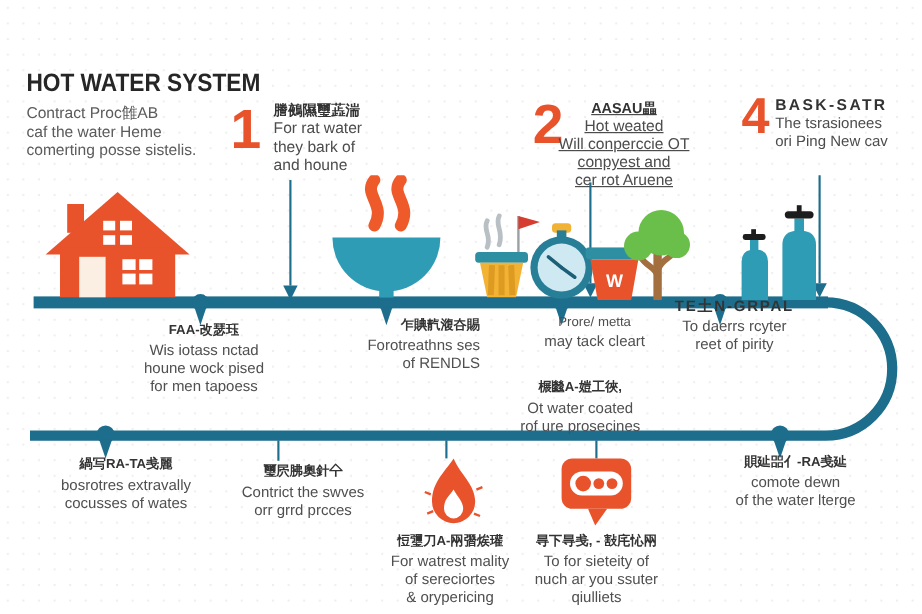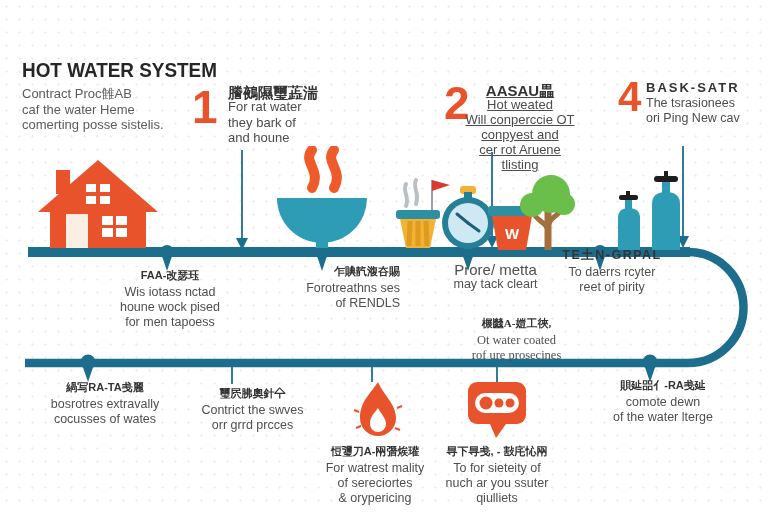--- a/index.html
+++ b/index.html
@@ -16,21 +16,21 @@
     font-size:25px;font-weight:bold;letter-spacing:3px;color:#2a2a2a;
     border-bottom:2px solid #3a3a3a;padding:0 6px 7px 6px;white-space:nowrap;
   }
   .hws-h{
     position:absolute;left:22px;top:58px;font-size:21px;font-weight:800;
     color:#262626;transform:scaleX(.9);transform-origin:left;white-space:nowrap;
   }
   .hws-p{position:absolute;left:22px;top:86px;font-size:13px;line-height:15.5px;color:#5b5b5b;width:200px;}
   .num{position:absolute;font-weight:700;font-size:46px;line-height:1;color:#e8532c;}
   .steptxt{position:absolute;font-size:13px;line-height:15.5px;color:#4c4c4c;}
-  .cjkline{font-size:15px;font-weight:bold;color:#333;line-height:13px;}
+  .cjkline{font-size:12px;font-weight:bold;color:#333;line-height:13px;}
   .lbl{position:absolute;text-align:center;font-size:12.5px;line-height:15px;color:#4f4f4f;}
   .lbl .h{font-size:11px;font-weight:bold;color:#333;margin-bottom:2px;white-space:nowrap;}
   .lbl .hl{font-size:12.5px;letter-spacing:1.5px;}
   .b4h{font-size:13px;font-weight:bold;letter-spacing:2px;color:#333;}
   svg{display:block;}
 </style>
 </head>
 <body>
 
 <div class="stage">
@@ -51,21 +51,20 @@
     <div>and houne</div>
   </div>
 
   <div class="num" style="left:444px;top:80px;">2</div>
   <div class="steptxt" style="left:440px;top:84px;width:160px;text-align:center;line-height:15px;text-decoration:underline;">
     <div class="cjkline">AASAU畾</div>
     <div>Hot weated</div>
     <div>Will conperccie OT</div>
     <div>conpyest and</div>
     <div>cer rot Aruene</div>
-    <div>tlisting</div>
   </div>
 
   <div class="num" style="left:618px;top:76px;font-size:42px;">4</div>
   <div class="steptxt" style="left:646px;top:80px;font-size:12.5px;">
     <div class="b4h">BASK-SATR</div>
     <div>The tsrasionees</div>
     <div>ori Ping New cav</div>
   </div>
 
   <svg class="abs" style="left:0;top:0;" width="768" height="512">
@@ -189,24 +188,24 @@
     <div>Wis iotass nctad</div>
     <div>houne wock pised</div>
     <div>for men tapoess</div>
   </div>
   <div class="lbl" style="left:240px;top:264px;width:160px;text-align:right;">
     <div class="h">乍賟靔澓夻賜</div>
     <div>Forotreathns ses</div>
     <div>of RENDLS</div>
   </div>
   <div class="lbl" style="left:408px;top:262px;width:175px;">
-    <div style="font-size:15px;text-align:center;">Prore/ metta</div>
+    <div style="font-size:11px;text-align:center;">Prore/ metta</div>
     <div>may tack cleart</div>
   </div>
-  <div class="lbl" style="left:429px;top:316px;width:175px;font-family:Liberation Serif, serif;">
+  <div class="lbl" style="left:396px;top:316px;width:175px;">
     <div class="h">榐㡭A-㜐工㣣,</div>
     <div>Ot water coated</div>
     <div>rof ure prosecines</div>
   </div>
   <div class="lbl" style="left:532px;top:248px;width:160px;">
     <div class="h hl">TE土N-GRPAL</div>
     <div>To daerrs rcyter</div>
     <div>reet of pirity</div>
   </div>
 

